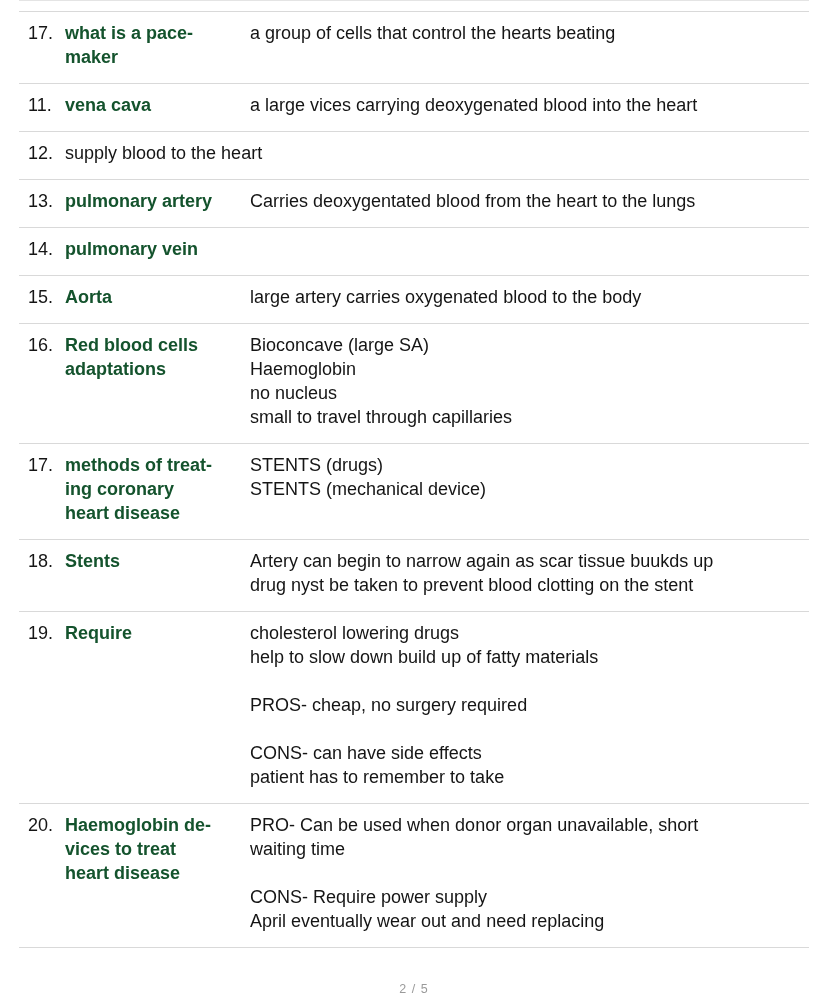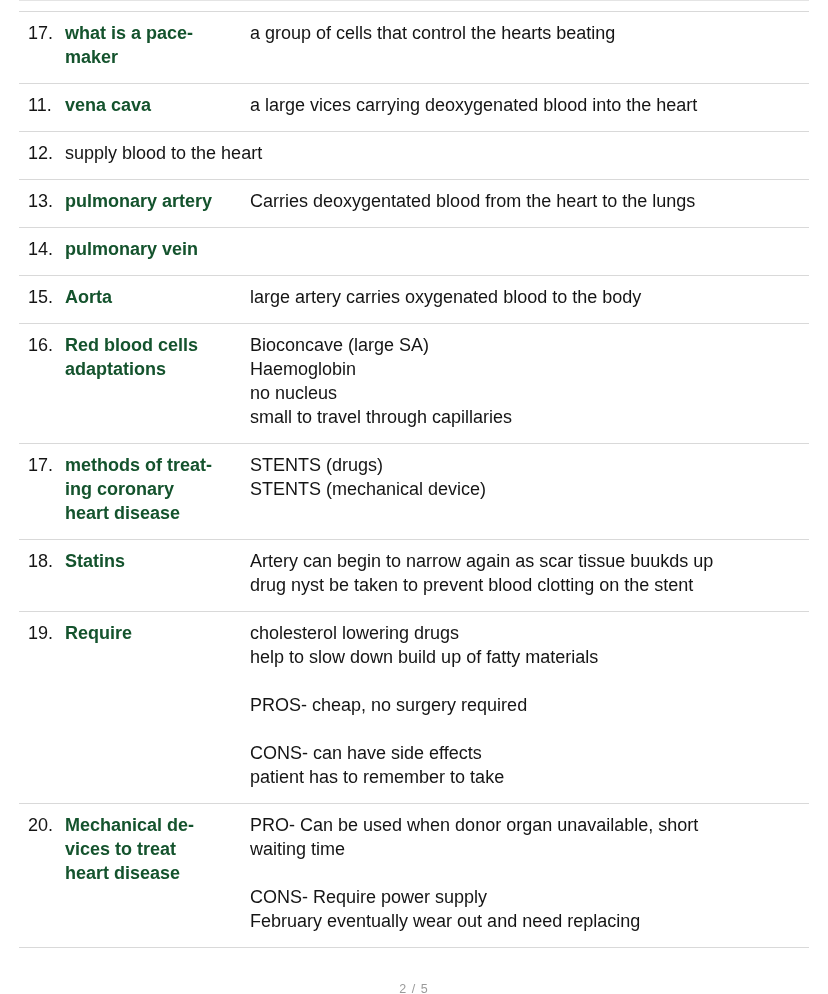--- a/index.html
+++ b/index.html
@@ -114,44 +114,44 @@
     <div class="card-number">17.</div>
     <div class="card-term">methods of treat-
 ing coronary
 heart disease</div>
     <div class="card-definition">STENTS (drugs)
 STENTS (mechanical device)</div>
   </div>
 
   <div class="card-row">
     <div class="card-number">18.</div>
-    <div class="card-term">Statins</div>
+    <div class="card-term">Stents</div>
     <div class="card-definition">Artery can begin to narrow again as scar tissue buukds up
 drug nyst be taken to prevent blood clotting on the stent</div>
   </div>
 
   <div class="card-row">
     <div class="card-number">19.</div>
     <div class="card-term">Require</div>
     <div class="card-definition">cholesterol lowering drugs
 help to slow down build up of fatty materials
 
 PROS- cheap, no surgery required
 
 CONS- can have side effects
 patient has to remember to take</div>
   </div>
 
   <div class="card-row">
     <div class="card-number">20.</div>
-    <div class="card-term">Mechanical de-
+    <div class="card-term">Haemoglobin de-
 vices to treat
 heart disease</div>
     <div class="card-definition">PRO- Can be used when donor organ unavailable, short
 waiting time
 
 CONS- Require power supply
-February eventually wear out and need replacing</div>
+April eventually wear out and need replacing</div>
   </div>
 </div>
   <div class="table-bottom-divider"></div>
   <div class="page-footer">2 / 5</div>
 </div>
 
 </body></html>

